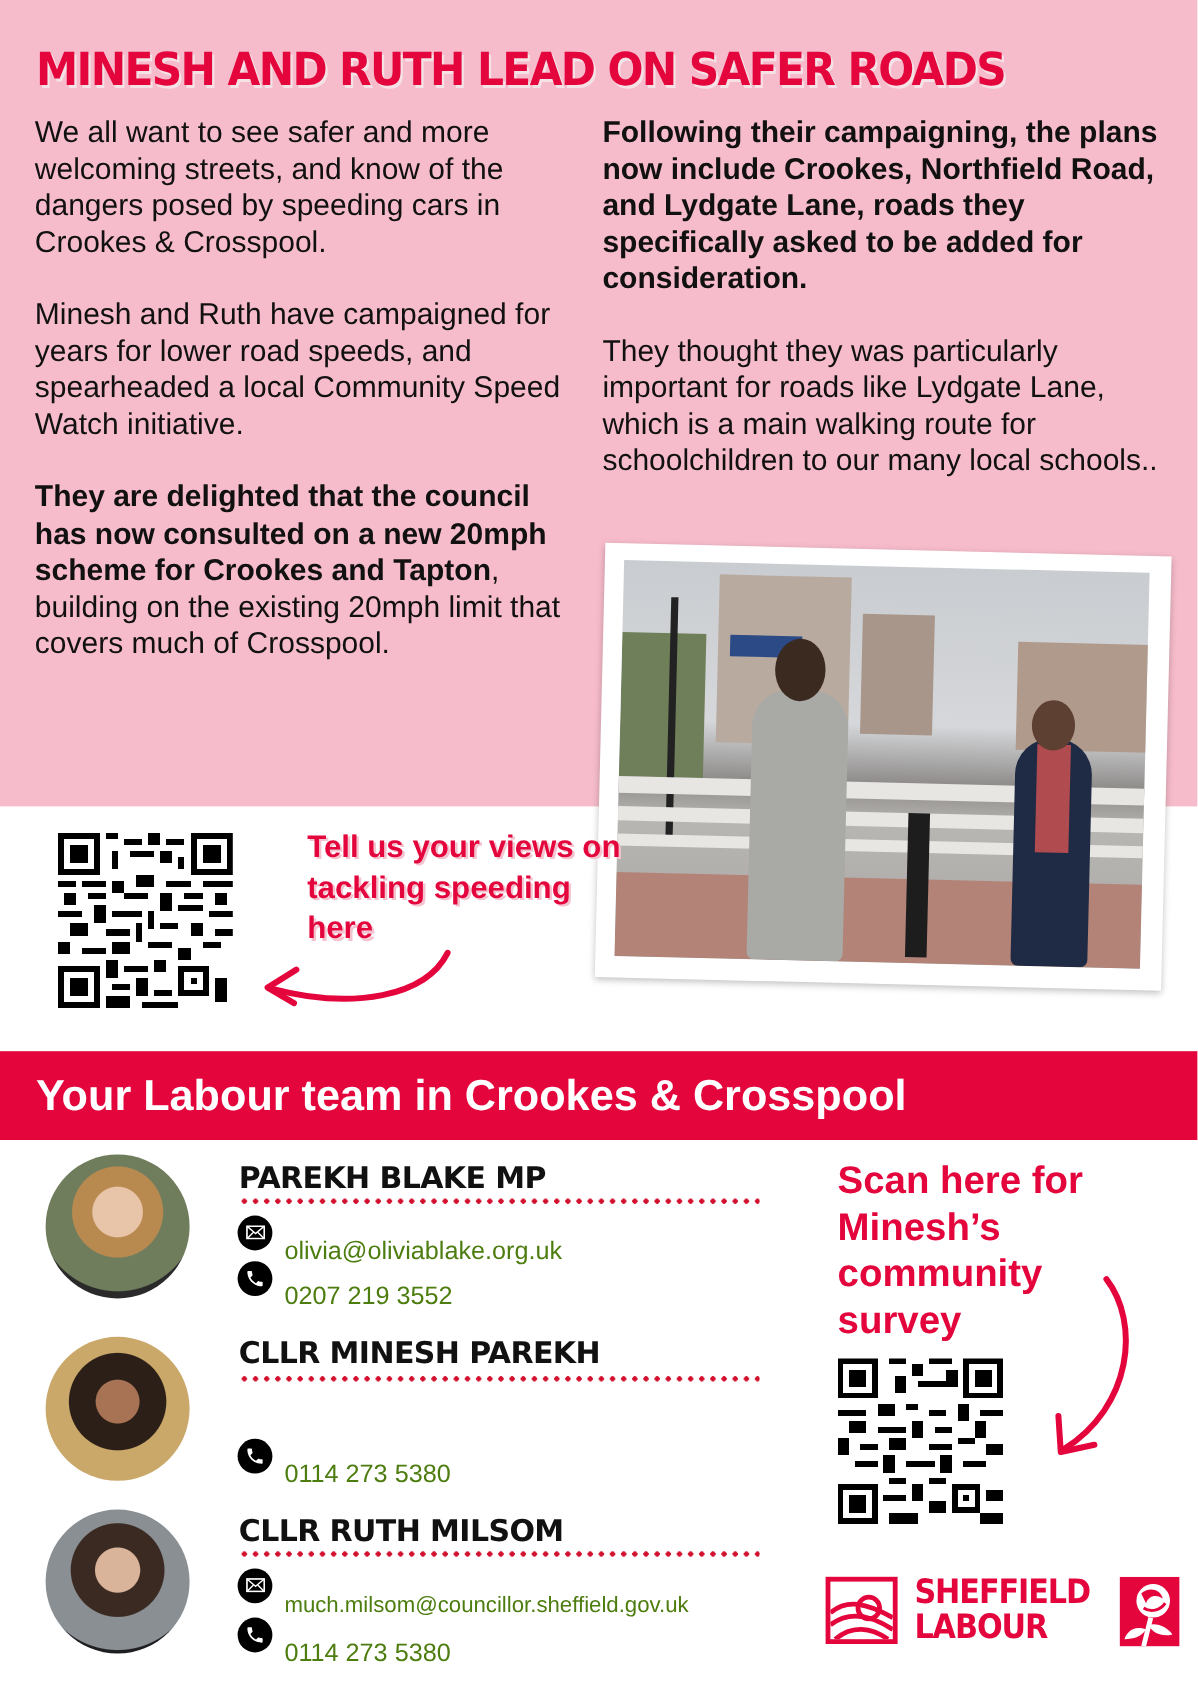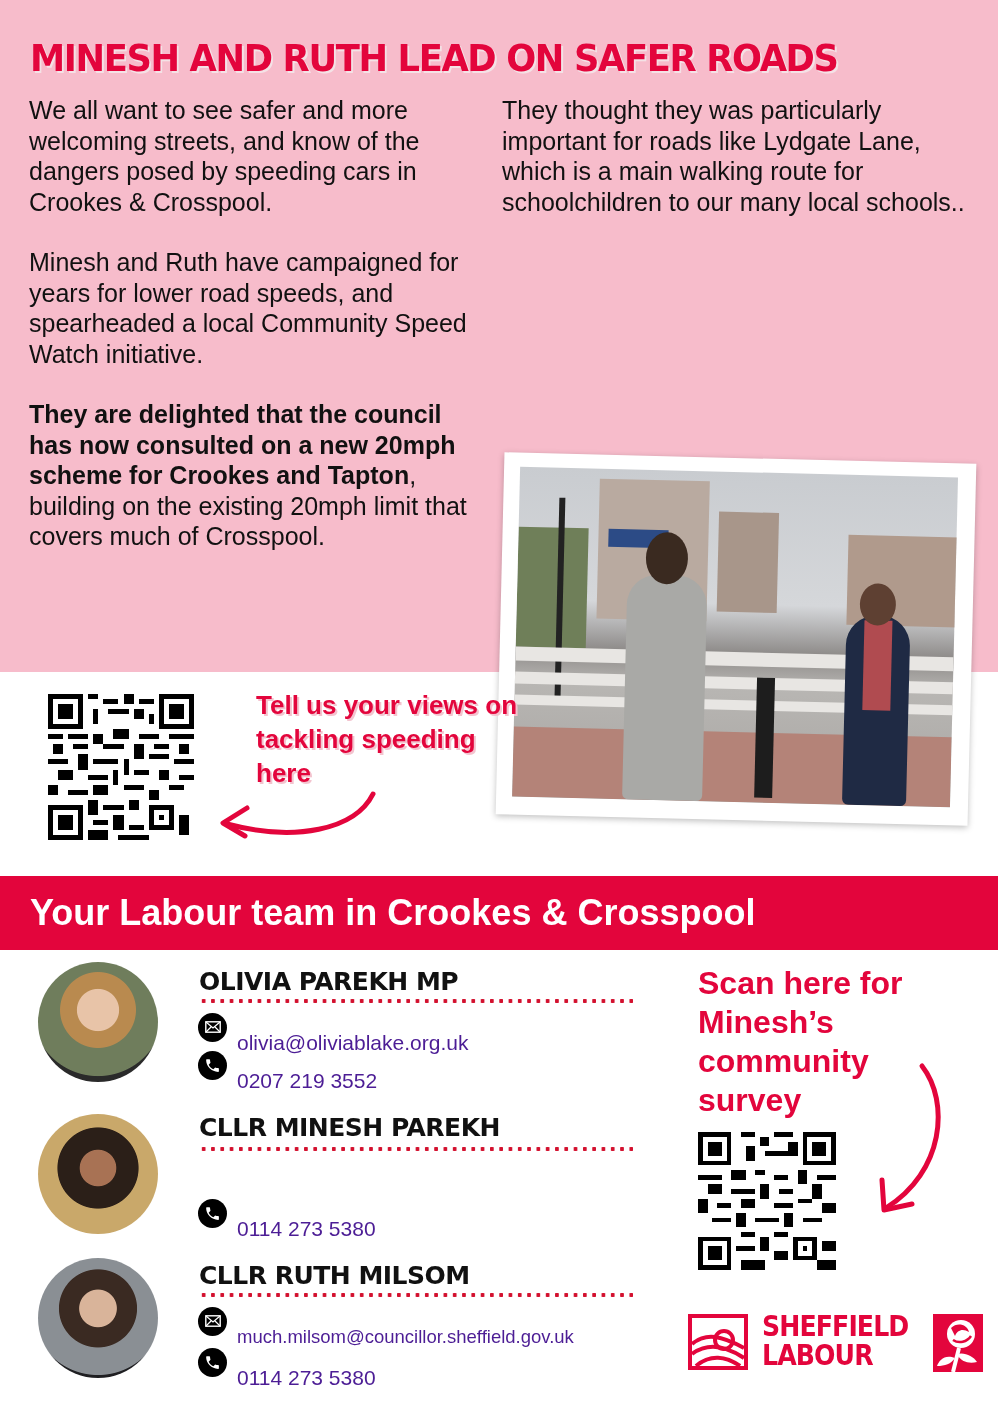--- a/index.html
+++ b/index.html
@@ -71,21 +71,21 @@
     position: absolute; left: 199px; width: 434px; height: 6px;
     background-image: radial-gradient(circle, #d3112f 2px, transparent 2.3px);
     background-size: 9.3px 6px; background-repeat: repeat-x;
   }
   .contact { position: absolute; left: 198px; height: 30px; display: flex; align-items: center; }
   .ic {
     width: 29px; height: 29px; border-radius: 50%; background: #000;
     display: flex; align-items: center; justify-content: center; margin-right: 10px; flex: none;
   }
   .ic svg { display: block; }
-  .ctext { font-size: 21px; color: #4c1d95; white-space: nowrap; margin-top: 32px; }
+  .ctext { font-size: 21px; color: #4d7c0f; white-space: nowrap; margin-top: 32px; }
   .ctext.small { font-size: 18.5px; }
 
   .scan-text {
     position: absolute; left: 698px; top: 964px; width: 230px;
     font-weight: bold; font-size: 32px; line-height: 39px; color: #e3053c;
   }
   .arrow2 { position: absolute; left: 872px; top: 1062px; width: 80px; height: 160px; }
 
   .logo { position: absolute; left: 688px; top: 1312px; width: 296px; height: 62px; }
   .logo-box { position: absolute; left: 0; top: 2px; width: 60px; height: 56px; border: 4px solid #e3053c; }
@@ -103,20 +103,21 @@
 
 <h1 class="headline">MINESH AND RUTH LEAD ON SAFER ROADS</h1>
 
 <div class="col col-left">
   <p>We all want to see safer and more welcoming streets, and know of the dangers posed by speeding cars in Crookes &amp; Crosspool.</p>
   <p>Minesh and Ruth have campaigned for years for lower road speeds, and spearheaded a local Community Speed Watch initiative.</p>
   <p><span class="bold">They are delighted that the council has now consulted on a new 20mph scheme for Crookes and Tapton</span><span>, building on the existing 20mph limit that covers much of Crosspool.</span></p>
 </div>
 
 <div class="col col-right">
+  <p class="bold">Following their campaigning, the plans now include Crookes, Northfield Road, and Lydgate Lane, roads they specifically asked to be added for consideration.</p>
   <p>They thought they was particularly important for roads like Lydgate Lane, which is a main walking route for schoolchildren to our many local schools..</p>
 </div>
 
 <div class="photo-frame">
   <div class="photo">
     <div class="bldg" style="left:80px;top:10px;width:110px;height:140px;background:#b9aaa0;"></div>
     <div class="bldg" style="left:90px;top:60px;width:60px;height:18px;background:#2c4b86;"></div>
     <div class="bldg" style="left:200px;top:40px;width:60px;height:100px;background:#a8968a;"></div>
     <div class="bldg" style="left:330px;top:60px;width:110px;height:90px;background:#b09a8c;"></div>
     <div class="bldg" style="left:0;top:60px;width:70px;height:120px;background:#6f7f59;"></div>
@@ -205,21 +206,21 @@
 
 <svg class="arrow1" viewBox="0 0 165 50">
   <path d="M158 4 C140 40, 80 52, 12 34" fill="none" stroke="#e3053c" stroke-width="5" stroke-linecap="round"></path>
   <path d="M32 18 L8 33 L30 46" fill="none" stroke="#e3053c" stroke-width="5" stroke-linecap="round" stroke-linejoin="round"></path>
 </svg>
 
 <div class="team-banner">Your Labour team in Crookes &amp; Crosspool</div>
 
 <div class="member" style="top:962px;">
   <div class="avatar" style="top:0;background:radial-gradient(circle at 50% 40%, #e8c4a8 0 22%, #b98a4f 23% 40%, #6f7d5c 41% 70%, #2a2a2a 71%);"></div>
-  <div class="m-name" style="top:5px;">OLIVIA PAREKH MP</div>
+  <div class="m-name" style="top:5px;">PAREKH BLAKE MP</div>
   <div class="dots" style="top:36px;"></div>
   <div class="contact" style="top:50px;">
     <span class="ic">
         <svg width="16" height="12" viewBox="0 0 16 12">
           <rect x="0.8" y="0.8" width="14.4" height="10.4" fill="none" stroke="#fff" stroke-width="1.4"></rect>
           <path d="M1 1 L8 7 L15 1 M1 11 L6 6 M15 11 L10 6" fill="none" stroke="#fff" stroke-width="1.2"></path>
         </svg>
       </span>
     <span class="ctext">olivia@oliviablake.org.uk</span>
   </div>

